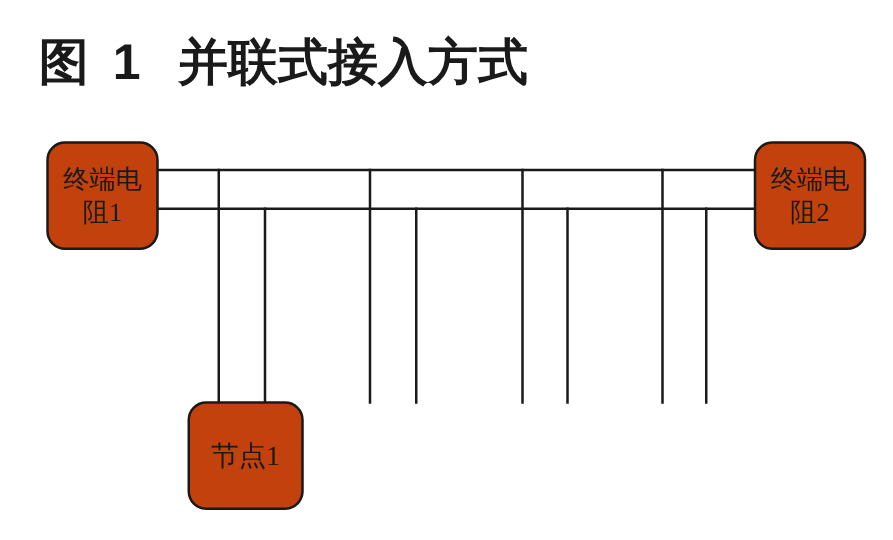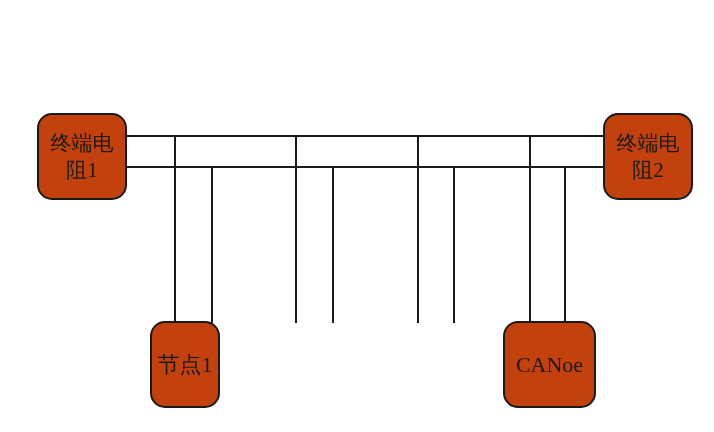--- a/index.html
+++ b/index.html
@@ -53,21 +53,21 @@
     line-height: 27px;
   }
   .terminal-1 { left: 37px; }
   .terminal-2 { left: 603px; }
   .node-box {
     top: 321px;
     height: 87px;
     font-size: 22px;
     line-height: 26px;
   }
-  .node-1 { left: 150px; width: 70px; }
+  .node-1 { left: 150px; width: 93px; }
   .node-2 { left: 269px; width: 94px; }
   .node-3 { left: 392px; width: 92px; }
   .node-4 { left: 503px; width: 93px; }
   .hline {
     position: absolute;
     height: 2px;
     background: #1a1a1a;
     z-index: 1;
   }
   .bus-top    { left: 126px; top: 135px; width: 479px; }
@@ -87,20 +87,23 @@
   .v-n3a { left: 417px; }
   .v-n3b { left: 453px; }
   .v-n4a { left: 529px; }
   .v-n4b { left: 564px; }
 </style>
 </head>
 <body>
 
 <div class="canvas">
 
+  <div class="figure-title">
+    <span class="fig-no">图 1</span><span>并联式接入方式</span>
+  </div>
 
   <div class="hline bus-top"></div>
   <div class="hline bus-bottom"></div>
 
   <div class="vline from-top v-n1a"></div>
   <div class="vline from-bottom v-n1b"></div>
 
   <div class="vline from-top v-n2a"></div>
   <div class="vline from-bottom v-n2b"></div>
 
@@ -115,17 +118,14 @@
     <span>阻1</span>
   </div>
   <div class="box terminal-box terminal-2">
     <span>终端电</span>
     <span>阻2</span>
   </div>
 
   <div class="box node-box node-1">
     <span>节点1</span>
   </div>
-  <div class="box node-box node-4">
-    <span>CANoe</span>
-  </div>
 
 </div>
 
 </body></html>

